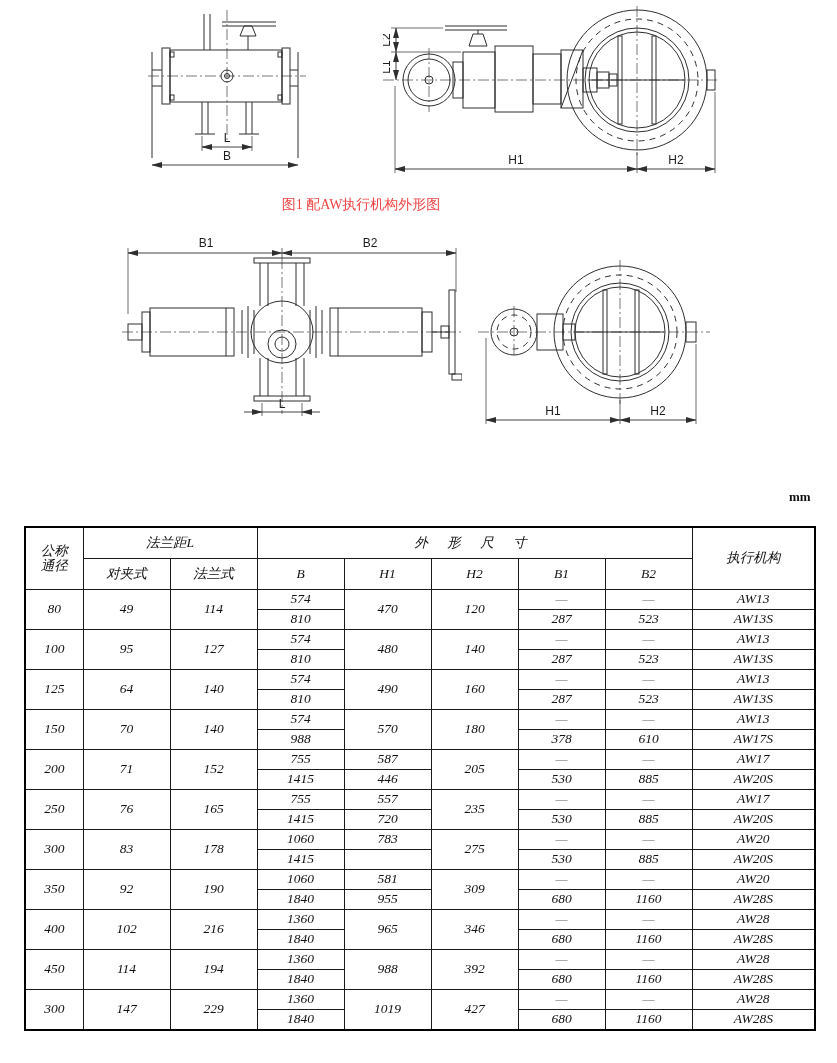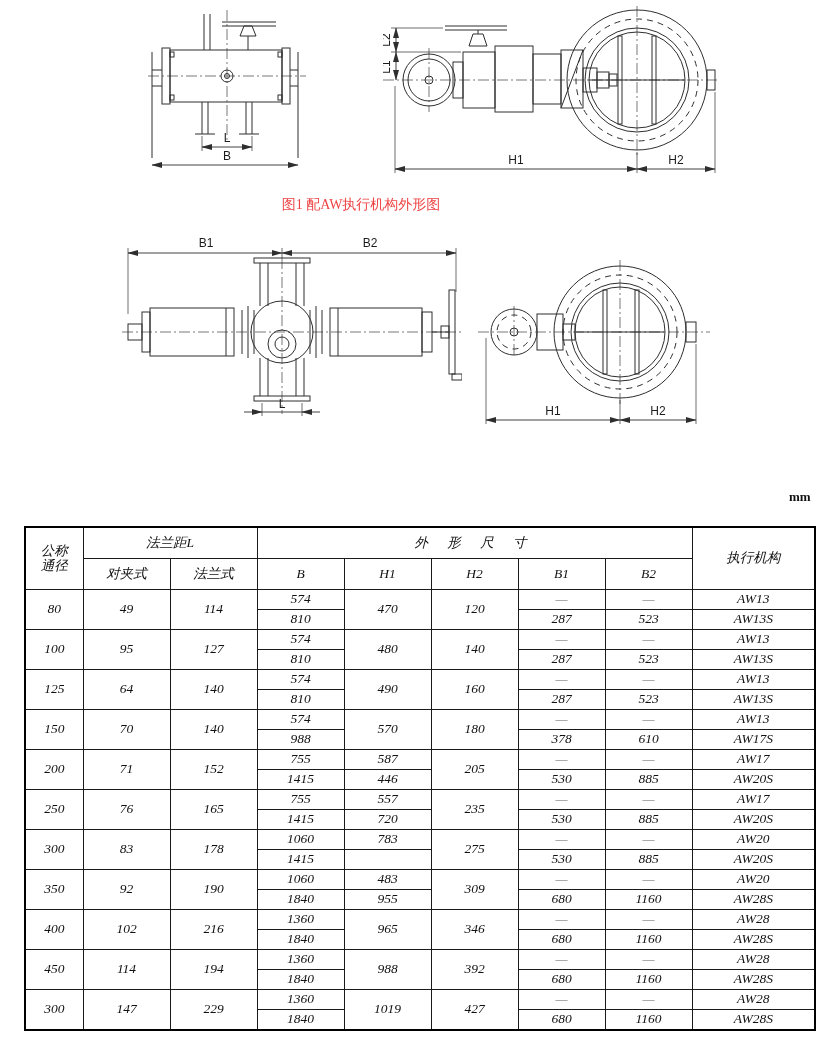--- a/index.html
+++ b/index.html
@@ -377,21 +377,21 @@
           <td></td>
           <td>530</td>
           <td>885</td>
           <td>AW20S</td>
         </tr>
         <tr>
           <td rowspan="2">350</td>
           <td rowspan="2">92</td>
           <td rowspan="2">190</td>
           <td>1060</td>
-          <td>483</td>
+          <td>581</td>
           <td rowspan="2">309</td>
           <td class="dash">—</td>
           <td class="dash">—</td>
           <td>AW20</td>
         </tr>
         <tr>
           <td>1840</td>
           <td>955</td>
           <td>680</td>
           <td>1160</td>

